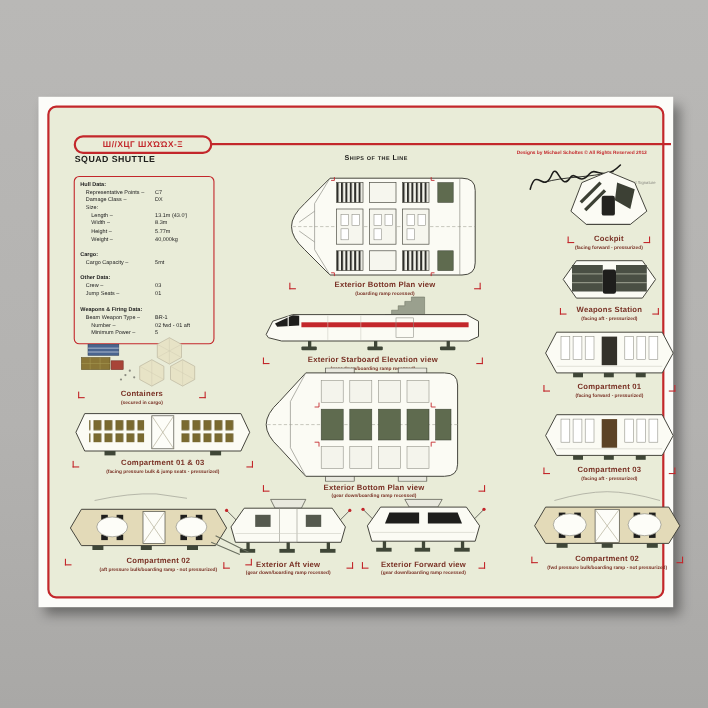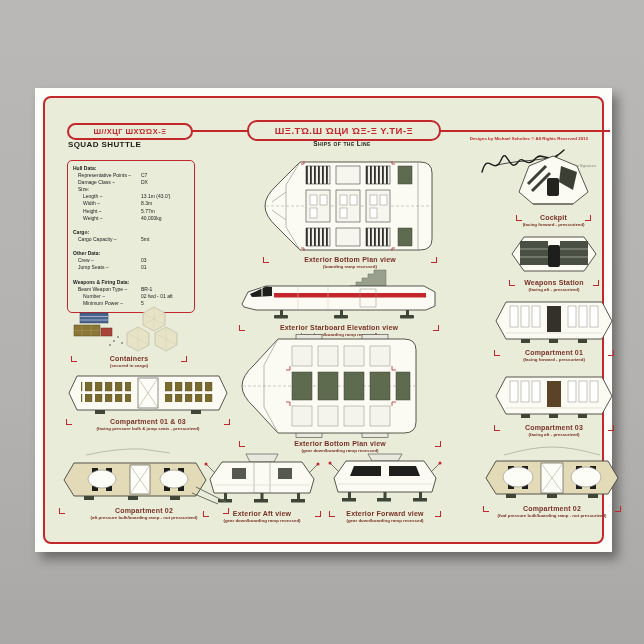--- a/index.html
+++ b/index.html
@@ -35,21 +35,20 @@
 </head>
 <body>
 
 <div class="stage">
 <div class="poster">
 <div class="inner">
 
   <div class="hline"></div>
   <div class="pill left">Ш//ХЦГ ШХΏΏХ-Ξ</div>
   <div class="ship-name">SQUAD SHUTTLE</div>
-  <div class="pill center">ШΞ.ТΏ.Ш ΏЦИ ΏΞ-Ξ Υ.ТИ-Ξ</div>
   <div class="series-sub">Ships of the Line</div>
   <div class="copyright">Designs by Michael Scholtes © All Rights Reserved 2013</div>
   <svg class="sig" viewBox="0 0 100 38">
     <path d="M8 28 C14 6 20 34 28 14 C33 4 36 30 44 18 C49 10 52 26 62 14 C68 7 74 22 90 6" fill="none" stroke="#1b1b19" stroke-width="1.4" stroke-linecap="round"></path>
     <path d="M20 22 C40 16 60 18 84 12" fill="none" stroke="#1b1b19" stroke-width="0.8"></path>
   </svg>
   <div class="sig-label">Artist Signature</div>
 
   <div class="spec">
           <div id="spec-rows">

